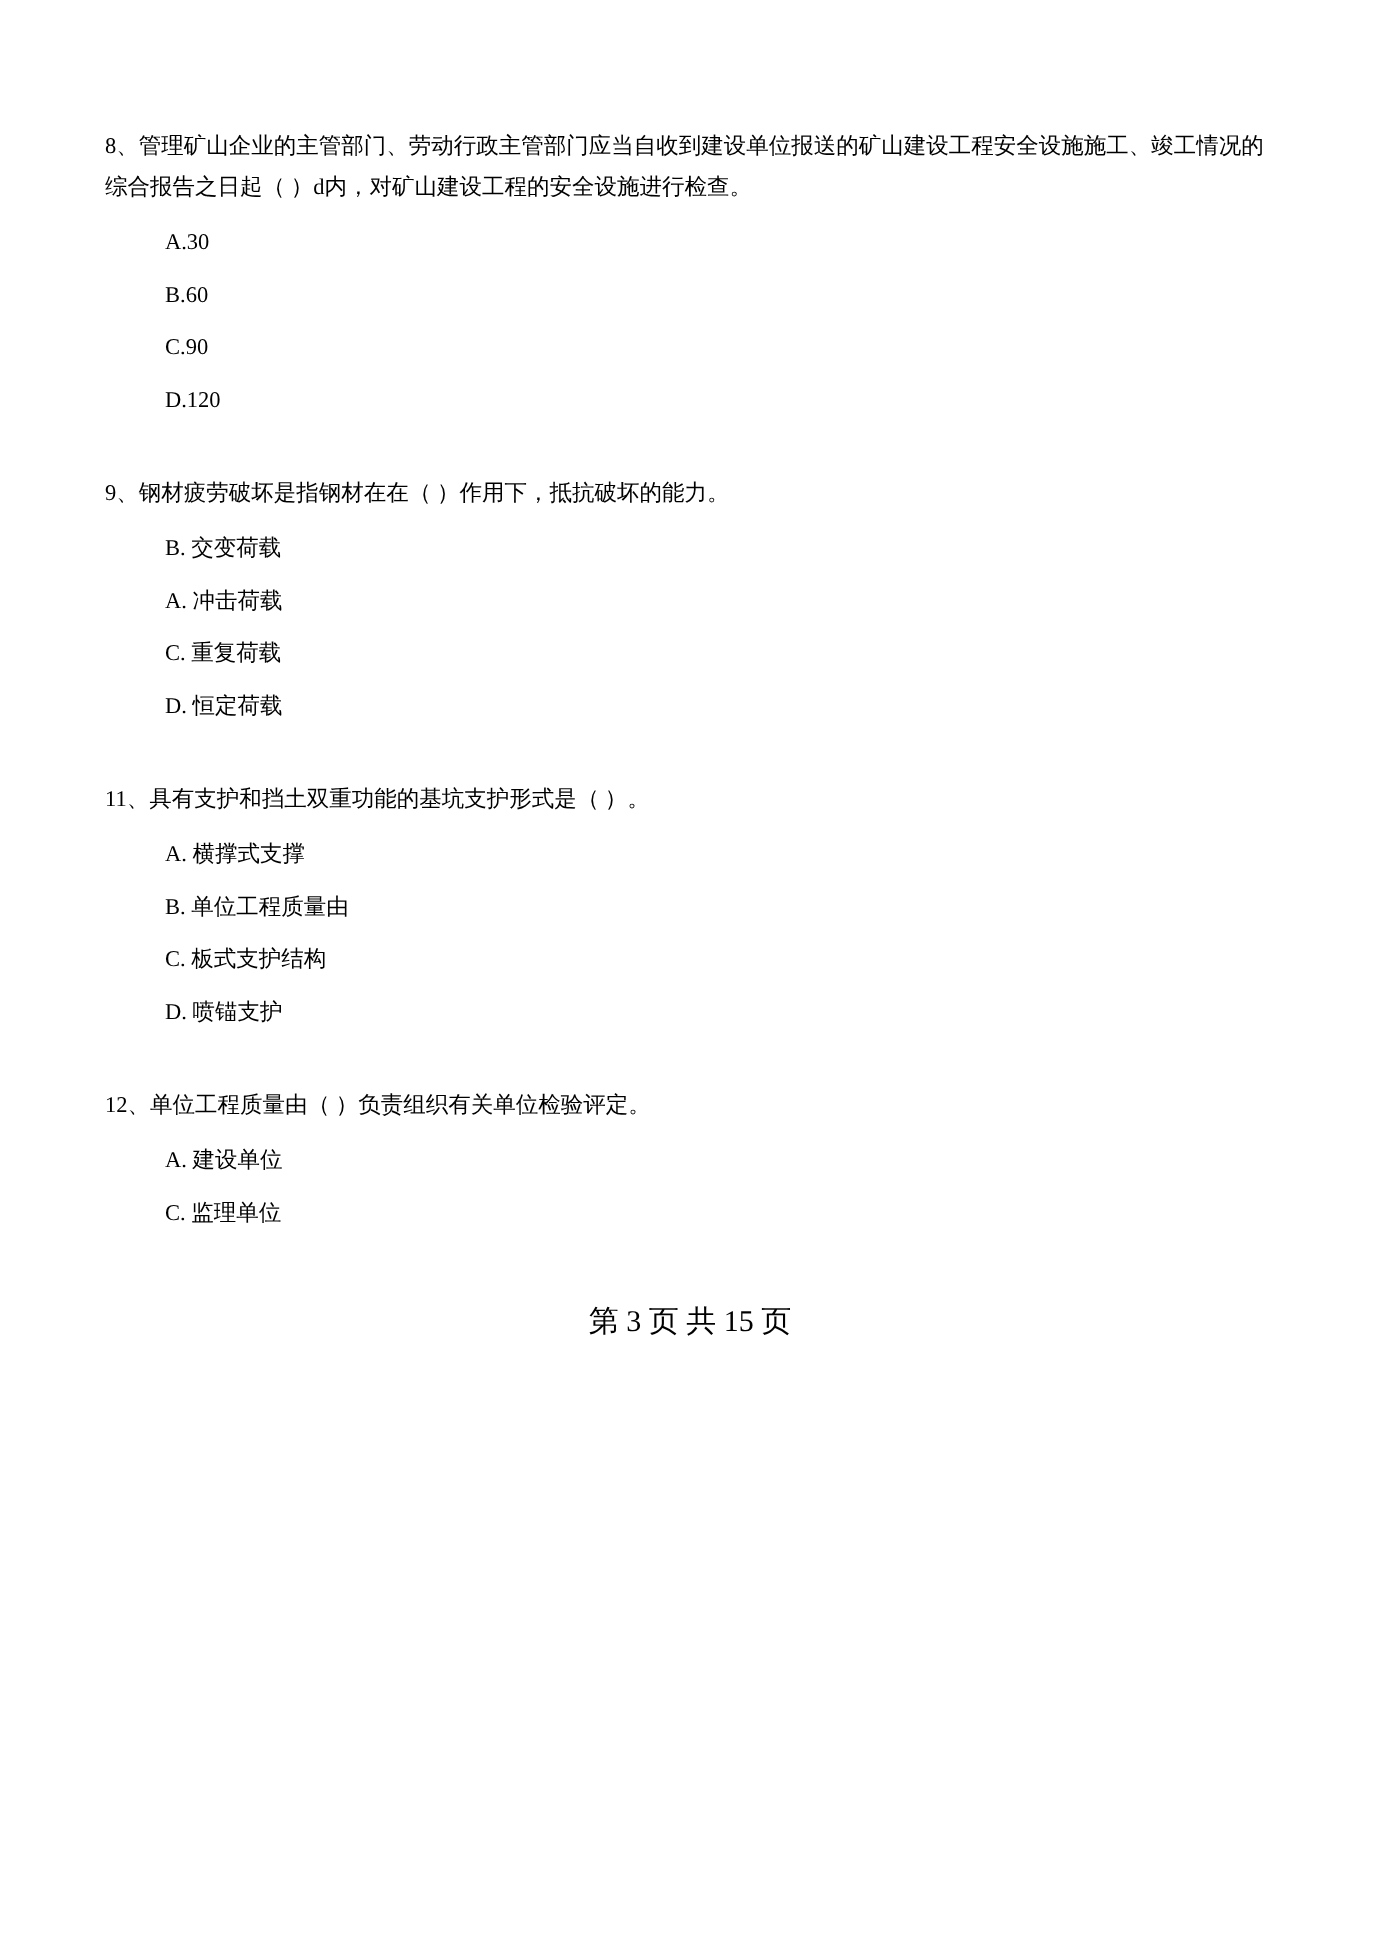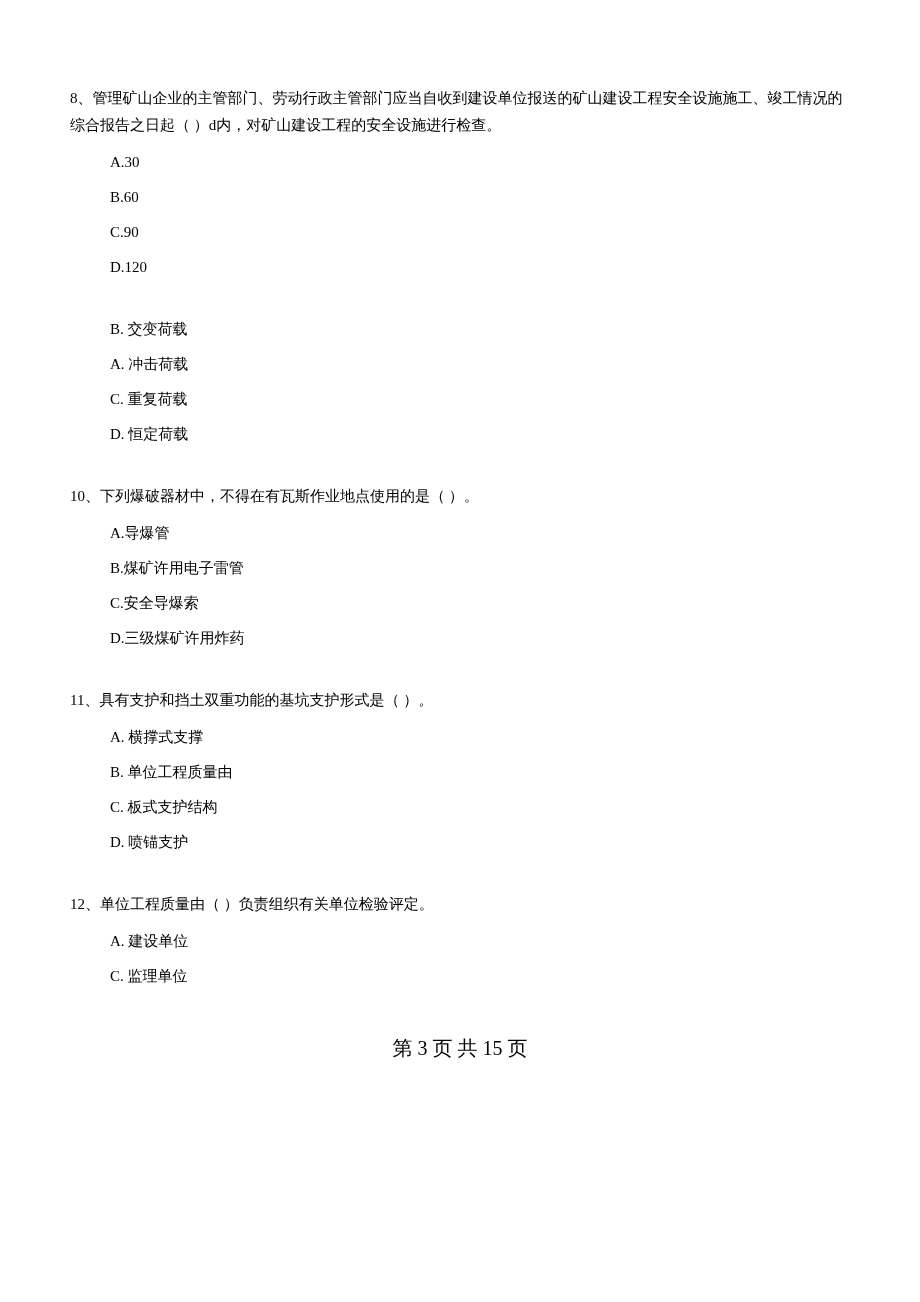--- a/index.html
+++ b/index.html
@@ -48,37 +48,29 @@
     <div class="question-text">8、管理矿山企业的主管部门、劳动行政主管部门应当自收到建设单位报送的矿山建设工程安全设施施工、竣工情况的综合报告之日起（    ）d内，对矿山建设工程的安全设施进行检查。</div>
     <div class="options">
       <div class="option-item">A.30</div>
       <div class="option-item">B.60</div>
       <div class="option-item">C.90</div>
       <div class="option-item">D.120</div>
     </div>
   </div>
 
   <div class="question-block">
+    <div class="question-text">9、钢材疲劳破坏是指钢材在在（    ）作用下，抵抗破坏的能力。</div>
     <div class="options">
       <div class="option-item">B.  交变荷载</div>
       <div class="option-item">A.  冲击荷载</div>
       <div class="option-item">C.  重复荷载</div>
       <div class="option-item">D.  恒定荷载</div>
     </div>
   </div>
 
-  <div class="question-block">
-    <div class="question-text">10、下列爆破器材中，不得在有瓦斯作业地点使用的是（      ）。</div>
-    <div class="options">
-      <div class="option-item">A.导爆管</div>
-      <div class="option-item">B.煤矿许用电子雷管</div>
-      <div class="option-item">C.安全导爆索</div>
-      <div class="option-item">D.三级煤矿许用炸药</div>
-    </div>
-  </div>
 
   <div class="question-block">
     <div class="question-text">11、具有支护和挡土双重功能的基坑支护形式是（      ）。</div>
     <div class="options">
       <div class="option-item">A.  横撑式支撑</div>
       <div class="option-item">B.  单位工程质量由</div>
       <div class="option-item">C.  板式支护结构</div>
       <div class="option-item">D.  喷锚支护</div>
     </div>
   </div>

